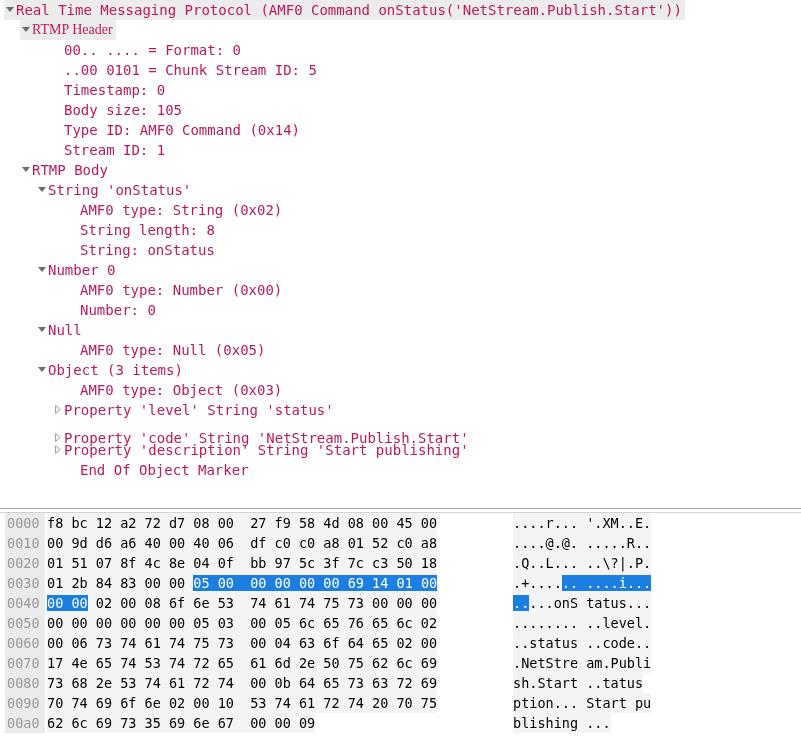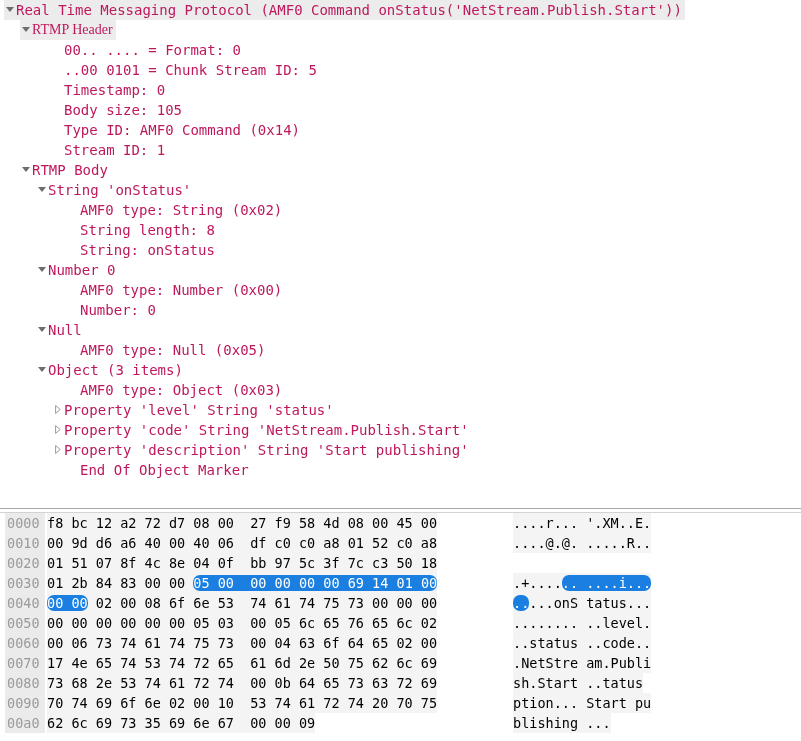--- a/index.html
+++ b/index.html
@@ -136,21 +136,20 @@
     height: 20px;
     color: #000000;
     background: #f4f4f4;
   }
   .hex-bytes span, .hex-ascii span {
     display: inline;
   }
   .hl {
     background: #1a7fe0;
     color: #ffffff;
-    border-radius: 7px;
   }
 </style>
 </head>
 <body>
 
 <div id="detail-pane">
     <div class="tree-row sel"><span class="row-inner" style="margin-left: 4px;"><span class="twisty"><span class="tri-open"></span></span><span class="label-txt">Real Time Messaging Protocol (AMF0 Command onStatus('NetStream.Publish.Start'))</span></span></div>
     <div class="tree-row sel"><span class="row-inner" style="margin-left: 20px; font-family: Liberation Serif, serif;"><span class="twisty"><span class="tri-open"></span></span><span class="label-txt">RTMP Header</span></span></div>
     <div class="tree-row"><span class="row-inner" style="margin-left: 52px;"><span class="twisty"></span><span class="label-txt">00.. .... = Format: 0</span></span></div>
     <div class="tree-row"><span class="row-inner" style="margin-left: 52px;"><span class="twisty"></span><span class="label-txt">..00 0101 = Chunk Stream ID: 5</span></span></div>
@@ -166,35 +165,35 @@
     <div class="tree-row"><span class="row-inner" style="margin-left: 36px;"><span class="twisty"><span class="tri-open"></span></span><span class="label-txt">Number 0</span></span></div>
     <div class="tree-row"><span class="row-inner" style="margin-left: 68px;"><span class="twisty"></span><span class="label-txt">AMF0 type: Number (0x00)</span></span></div>
     <div class="tree-row"><span class="row-inner" style="margin-left: 68px;"><span class="twisty"></span><span class="label-txt">Number: 0</span></span></div>
     <div class="tree-row"><span class="row-inner" style="margin-left: 36px;"><span class="twisty"><span class="tri-open"></span></span><span class="label-txt">Null</span></span></div>
     <div class="tree-row"><span class="row-inner" style="margin-left: 68px;"><span class="twisty"></span><span class="label-txt">AMF0 type: Null (0x05)</span></span></div>
     <div class="tree-row"><span class="row-inner" style="margin-left: 36px;"><span class="twisty"><span class="tri-open"></span></span><span class="label-txt">Object (3 items)</span></span></div>
     <div class="tree-row"><span class="row-inner" style="margin-left: 68px;"><span class="twisty"></span><span class="label-txt">AMF0 type: Object (0x03)</span></span></div>
     <div class="tree-row"><span class="row-inner" style="margin-left: 52px;"><span class="twisty"><svg class="tri-closed-outline" viewBox="0 0 6 9" width="6" height="9">
             <path d="M0.6 0.6 L5.2 4.5 L0.6 8.4 Z" fill="none" stroke="#9a9a9a" stroke-width="1"></path>
           </svg></span><span class="label-txt">Property 'level' String 'status'</span></span></div>
-    <div class="tree-row"><span class="row-inner" style="margin-left: 52px;"><span class="twisty"><svg class="tri-closed-outline" viewBox="0 0 6 9" width="6" height="9">
+    <div class="tree-row"><span class="row-inner" style="margin-left: 52px; margin-top: 8px;"><span class="twisty"><svg class="tri-closed-outline" viewBox="0 0 6 9" width="6" height="9">
             <path d="M0.6 0.6 L5.2 4.5 L0.6 8.4 Z" fill="none" stroke="#9a9a9a" stroke-width="1"></path>
           </svg></span><span class="label-txt">Property 'code' String 'NetStream.Publish.Start'</span></span></div>
     <div class="tree-row"><span class="row-inner" style="margin-left: 52px;"><span class="twisty"><svg class="tri-closed-outline" viewBox="0 0 6 9" width="6" height="9">
             <path d="M0.6 0.6 L5.2 4.5 L0.6 8.4 Z" fill="none" stroke="#9a9a9a" stroke-width="1"></path>
           </svg></span><span class="label-txt">Property 'description' String 'Start publishing'</span></span></div>
     <div class="tree-row"><span class="row-inner" style="margin-left: 68px; text-align: center;"><span class="twisty"></span><span class="label-txt">End Of Object Marker</span></span></div>
   </div>
 
 <div id="pane-divider"></div>
 
 <div id="hex-pane">
     <div class="hex-row"><span class="hex-off">0000</span><span class="hex-bytes"><span>f8 bc 12 a2 72 d7 08 00  27 f9 58 4d 08 00 45 00</span></span><span class="hex-ascii"><span>....r... '.XM..E.</span></span></div>
     <div class="hex-row"><span class="hex-off">0010</span><span class="hex-bytes"><span>00 9d d6 a6 40 00 40 06  df c0 c0 a8 01 52 c0 a8</span></span><span class="hex-ascii"><span>....@.@. .....R..</span></span></div>
-    <div class="hex-row"><span class="hex-off">0020</span><span class="hex-bytes"><span>01 51 07 8f 4c 8e 04 0f  bb 97 5c 3f 7c c3 50 18</span></span></div>
+    <div class="hex-row"><span class="hex-off">0020</span><span class="hex-bytes"><span>01 51 07 8f 4c 8e 04 0f  bb 97 5c 3f 7c c3 50 18</span></span><span class="hex-ascii"><span>.Q..L... ..\?|.P.</span></span></div>
     <div class="hex-row"><span class="hex-off">0030</span><span class="hex-bytes"><span>01 2b 84 83 00 00 </span><span class="hl">05 00  00 00 00 00 69 14 01 00</span></span><span class="hex-ascii"><span>.+....</span><span class="hl">.. ....i...</span></span></div>
     <div class="hex-row"><span class="hex-off">0040</span><span class="hex-bytes"><span class="hl">00 00</span><span> 02 00 08 6f 6e 53  74 61 74 75 73 00 00 00</span></span><span class="hex-ascii"><span class="hl">..</span><span>...onS tatus...</span></span></div>
     <div class="hex-row"><span class="hex-off">0050</span><span class="hex-bytes"><span>00 00 00 00 00 00 05 03  00 05 6c 65 76 65 6c 02</span></span><span class="hex-ascii"><span>........ ..level.</span></span></div>
     <div class="hex-row"><span class="hex-off">0060</span><span class="hex-bytes"><span>00 06 73 74 61 74 75 73  00 04 63 6f 64 65 02 00</span></span><span class="hex-ascii"><span>..status ..code..</span></span></div>
     <div class="hex-row"><span class="hex-off">0070</span><span class="hex-bytes"><span>17 4e 65 74 53 74 72 65  61 6d 2e 50 75 62 6c 69</span></span><span class="hex-ascii"><span>.NetStre am.Publi</span></span></div>
     <div class="hex-row"><span class="hex-off">0080</span><span class="hex-bytes"><span>73 68 2e 53 74 61 72 74  00 0b 64 65 73 63 72 69</span></span><span class="hex-ascii"><span>sh.Start ..tatus</span></span></div>
     <div class="hex-row"><span class="hex-off">0090</span><span class="hex-bytes"><span>70 74 69 6f 6e 02 00 10  53 74 61 72 74 20 70 75</span></span><span class="hex-ascii"><span>ption... Start pu</span></span></div>
     <div class="hex-row"><span class="hex-off">00a0</span><span class="hex-bytes"><span>62 6c 69 73 35 69 6e 67  00 00 09</span></span><span class="hex-ascii"><span>blishing ...</span></span></div>
   </div>
 

